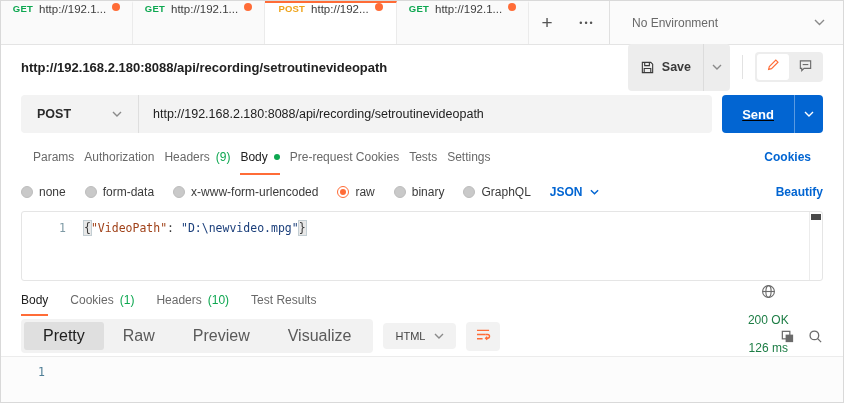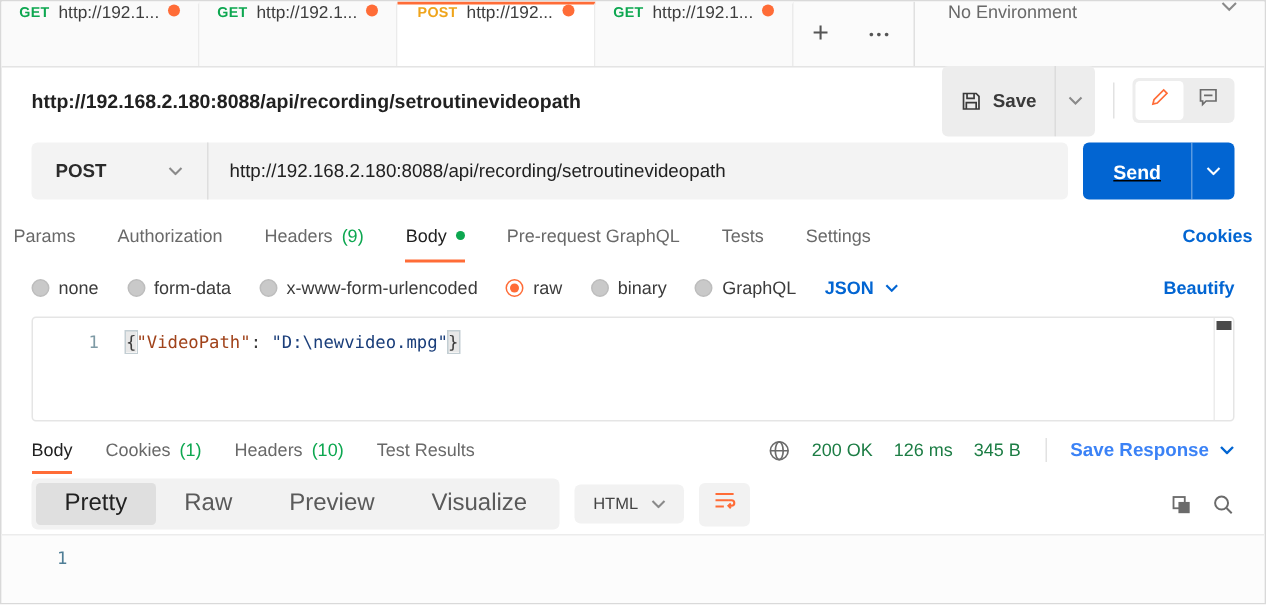--- a/index.html
+++ b/index.html
@@ -10,21 +10,21 @@
   .tabbar { height:44px; display:flex; align-items:stretch; border-bottom:1px solid #e4e4e4; background:#fbfbfb; flex:none; }
   .tab { width:132px; display:flex; justify-content:center; gap:6px; border-right:1px solid #ebebeb; border-top:2px solid transparent; background:#fafafa; cursor:pointer; }
   .tab.active { background:#fff; border-top:2px solid #ff6c37; }
   .tab-method { font-size:9.5px; font-weight:bold; letter-spacing:.2px; }
   .tab-method.get { color:#0da750; }
   .tab-method.post { color:#efa41b; }
   .tab-url { font-size:11.5px; color:#3d3d3d; }
   .dot { width:8px; height:8px; border-radius:50%; background:#ff6c37; flex:none; }
   .tab-add { width:36px; display:flex; align-items:center; justify-content:center; font-size:19px; color:#555; cursor:pointer; }
   .tab-more { width:44px; display:flex; align-items:center; justify-content:center; font-size:9px; letter-spacing:2px; color:#555; cursor:pointer; }
-  .env-section { flex:1; border-left:1px solid #e0e0e0; display:flex; justify-content:space-between; padding:0 18px 0 22px; background:#fbfbfb; }
+  .env-section { flex:1; border-left:1px solid #e0e0e0; display:flex; align-items:center; justify-content:space-between; padding:0 18px 0 22px; background:#fbfbfb; }
   .env-label { font-size:12px; color:#696969; }
   .chev { color:#8a8a8a; display:inline-flex; }
 
   
   .header-row { height:44px; display:flex; align-items:center; padding:0 20px; flex:none; }
   .req-title { flex:1; font-size:13px; font-weight:bold; color:#212121; }
   .save-btn { display:flex; align-items:stretch; background:#ededed; border-radius:4px; height:47px; overflow:hidden; cursor:pointer; }
   .save-main { display:flex; align-items:center; gap:7px; padding:0 12px; font-size:12.5px; font-weight:bold; color:#3a3a3a; }
   .save-chev { display:flex; align-items:center; justify-content:center; width:27px; border-left:1px solid #dcdcdc; }
   .vdiv { width:1px; height:24px; background:#e2e2e2; margin:0 12px; }
@@ -36,21 +36,21 @@
   .url-row { height:50px; display:flex; align-items:center; padding:0 20px; gap:10px; flex:none; }
   .method-url { flex:1; height:38px; background:#f3f3f3; border-radius:4px; display:flex; align-items:stretch; }
   .method-select { width:118px; display:flex; align-items:center; justify-content:space-between; padding:0 16px; border-right:1px solid #dedede; cursor:pointer; }
   .method-label { font-size:12.5px; font-weight:bold; color:#2b2b2b; }
   .url-input { flex:1; border:none; background:transparent; outline:none; padding:0 14px; font-size:12.5px; color:#212121; font-family:"Liberation Sans", sans-serif; }
   .send-btn { height:38px; display:flex; align-items:stretch; background:#0265d2; border-radius:4px; overflow:hidden; cursor:pointer; flex:none;text-decoration:underline; }
   .send-main { display:flex; align-items:center; padding:0 20px; color:#fff; font-size:13px; font-weight:bold; }
   .send-chev { display:flex; align-items:center; justify-content:center; width:29px; border-left:1px solid rgba(255,255,255,.35); color:#fff; }
 
   
-  .req-tabs { height:36px; display:flex; align-items:stretch; padding:0 8px; gap:28px; flex:none; }
+  .req-tabs { height:36px; display:flex; align-items:stretch; padding:0 32px; gap:10px; flex:none; }
   .rtab { display:flex; align-items:center; gap:6px; font-size:12px; color:#696969; cursor:pointer; }
   .rtab.active { color:#212121; box-shadow:inset 0 -2px 0 0 #ff6c37; }
   .count-green { color:#0da750; }
   .gdot { width:6px; height:6px; border-radius:50%; background:#0da750; }
   .cookies-link { margin-left:auto; display:flex; align-items:center; font-size:12px; font-weight:bold; color:#0265d2; cursor:pointer; }
 
   
   .body-opts { height:34px; display:flex; align-items:center; padding:0 20px; gap:19px; flex:none; }
   .radio-item { display:flex; align-items:center; gap:6px; cursor:pointer; }
   .radio { width:12px; height:12px; border-radius:50%; background:#c9c9c9; border:1px solid #bdbdbd; flex:none; }
@@ -67,21 +67,21 @@
   .gutter { width:44px; text-align:right; color:#7e9aa5; flex:none; }
   .code { margin-left:18px; color:#3c3c3c; white-space:pre; }
   .brace { background:#e8e8e8; box-shadow:0 0 0 1px #c3ced3; }
   .tok-key { color:#a0421a; }
   .tok-val { color:#1a3e7a; }
   .scrollbar { position:absolute; top:0; right:0; bottom:0; width:13px; border-left:1px solid #ececec; }
   .scroll-handle { position:absolute; top:2px; right:1px; width:10px; height:6px; background:#4a4a4a; }
 
   
   .resp-header { height:32px; display:flex; align-items:stretch; padding:0 20px; gap:22px; flex:none; margin-top:3px; }
-  .resp-right { margin-left:auto; display:flex; align-items:center; gap:14px; }
+  .resp-right { margin-left:auto; display:flex; align-items:center; gap:14px;flex-direction:column; }
   .meta-green { font-size:12px; color:#1d7d45; }
   .save-resp { display:flex; align-items:center; gap:7px; font-size:12.5px; font-weight:bold; color:#3b82f6; cursor:pointer; }
   .save-resp .chev { color:#0265d2; }
 
   
   .resp-toolbar { height:40px; display:flex; align-items:center; padding:0 20px; gap:10px; flex:none; }
   .segmented { display:flex; background:#f2f2f2; border-radius:4px; padding:3px; }
   .seg { padding:5px 19px; font-size:16px; color:#5a5a5a; border-radius:3px; cursor:pointer; }
   .seg.active { background:#dfdfdf; color:#212121; }
   .format-select { display:flex; align-items:center; gap:9px; background:#f2f2f2; border-radius:4px; padding:7px 12px; font-size:11px; color:#444; cursor:pointer;justify-content:flex-end; }
@@ -205,21 +205,21 @@
       </div>
     <div class="rtab">
       <span>Headers</span>
       <span class="count-green">(9)</span>
     </div>
     <div class="rtab active">
       <span>Body</span>
       <span class="gdot"></span>
     </div>
     <div class="rtab">
-        <span>Pre-request GraphQL</span>
+        <span>Pre-request Cookies</span>
       </div>
     <div class="rtab">
         <span>Tests</span>
       </div>
     <div class="rtab">
         <span>Settings</span>
       </div>
     <div class="cookies-link">Cookies</div>
   </div>
 

